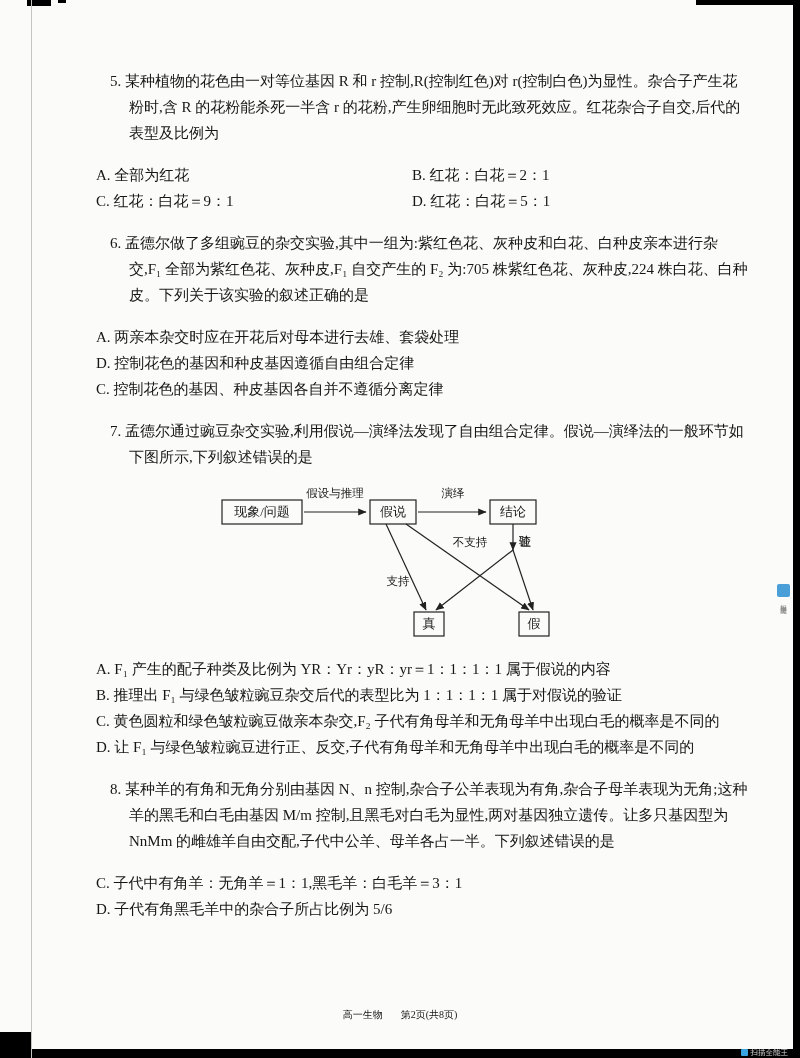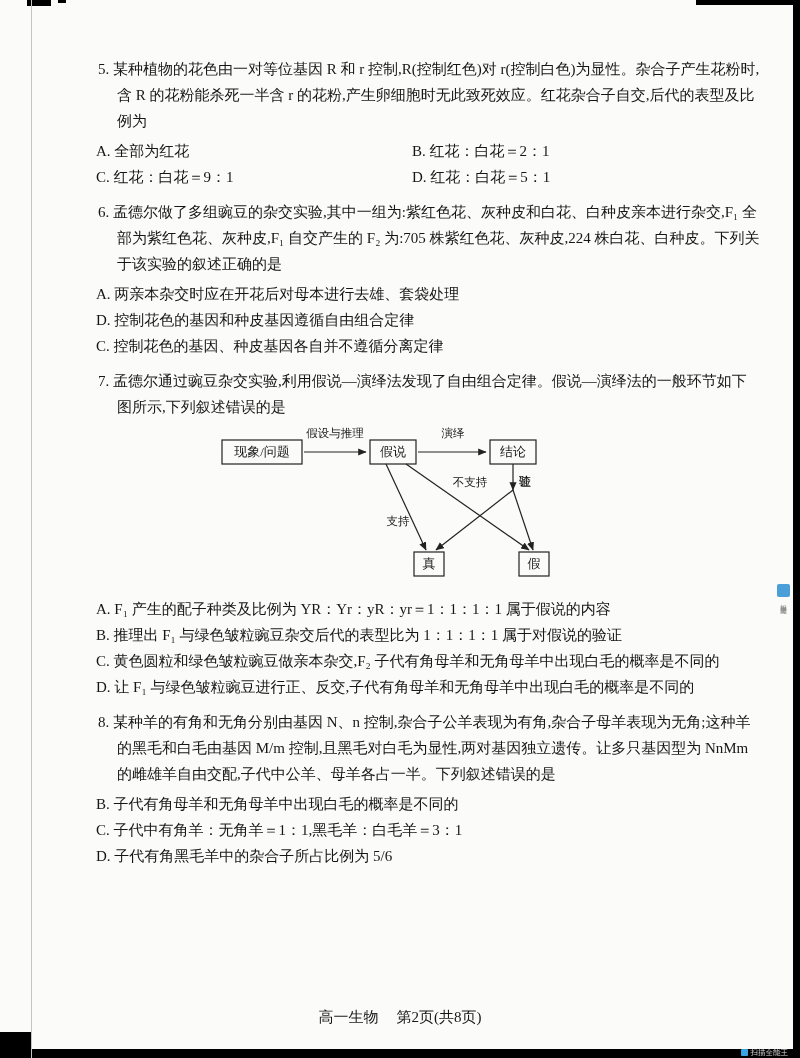--- a/index.html
+++ b/index.html
@@ -1,30 +1,30 @@
 <!DOCTYPE html>
 <html><head>
 <meta charset="utf-8">
 <style>
   html,body{margin:0;padding:0;}
   body{width:800px;height:1058px;background:#fbfbf9;position:relative;overflow:hidden;
        font-family:"Liberation Serif","DejaVu Serif",serif;color:#161616;}
   .content{position:absolute;left:94px;top:52px;width:670px;font-size:15px;line-height:26px;}
   .question{margin:0 0 9px 0;}
-  .stem{margin:4px;padding-left:19px;text-indent:-19px;}
+  .stem{margin:16px;padding-left:19px;text-indent:-19px;}
   .option{margin:0 0 0 2px;padding-left:21px;text-indent:-21px;}
   .grid2{display:grid;grid-template-columns:316px 1fr;}
   .diagram-wrap{margin:6px 0 4px 126px;}
   svg text{font-family:"Liberation Serif","DejaVu Serif",serif;fill:#161616;}
   .box{fill:none;stroke:#222;stroke-width:1.2;}
   .arrow{stroke:#222;stroke-width:1.2;fill:none;}
   .boxlabel{font-size:13px;text-anchor:middle;}
   .arrlabel{font-size:11.5px;text-anchor:middle;}
   .vtext{writing-mode:vertical-rl;text-orientation:upright;font-size:12px;}
-  .footer{position:absolute;left:0;top:1008px;width:100%;text-align:center;font-size:15px;}
+  .footer{position:absolute;left:0;top:1008px;width:100%;text-align:center;font-size:10px;}
   .footer span{margin:0 9px;}
   
   .edge{position:absolute;background:#000;}
   .edge-right{top:0;right:0;width:7px;height:100%;}
   .edge-bottom{left:0;bottom:0;width:100%;height:9px;}
   .corner-tl{left:27px;top:0;width:24px;height:6px;}
   .corner-tl2{left:58px;top:0;width:8px;height:3px;}
   .corner-tr{right:0;top:0;width:104px;height:5px;}
   .corner-bl{left:0;bottom:0;width:32px;height:26px;}
   .fold-line{position:absolute;left:31px;top:0;width:1px;height:100%;background:#c4c4c0;}
@@ -116,21 +116,20 @@
       <p class="option">A. F₁ 产生的配子种类及比例为 YR：Yr：yR：yr＝1：1：1：1 属于假说的内容</p>
       <p class="option">B. 推理出 F₁ 与绿色皱粒豌豆杂交后代的表型比为 1：1：1：1 属于对假说的验证</p>
       <p class="option">C. 黄色圆粒和绿色皱粒豌豆做亲本杂交,F₂ 子代有角母羊和无角母羊中出现白毛的概率是不同的</p>
       <p class="option">D. 让 F₁ 与绿色皱粒豌豆进行正、反交,子代有角母羊和无角母羊中出现白毛的概率是不同的</p>
     </div>
   </section>
 
   <section class="question">
     <p class="stem"><span>8.</span> <span>某种羊的有角和无角分别由基因 N、n 控制,杂合子公羊表现为有角,杂合子母羊表现为无角;这种羊的黑毛和白毛由基因 M/m 控制,且黑毛对白毛为显性,两对基因独立遗传。让多只基因型为 NnMm 的雌雄羊自由交配,子代中公羊、母羊各占一半。下列叙述错误的是</span></p>
     <div>
-      <p class="option">B. 子代有角母羊和无角母羊中出现白毛的概率是不同的</p>
       <p class="option">C. 子代中有角羊：无角羊＝1：1,黑毛羊：白毛羊＝3：1</p>
       <p class="option">D. 子代有角黑毛羊中的杂合子所占比例为 5/6</p>
     </div>
   </section>
 
 </div>
 
 <div class="footer">
   <span>高一生物</span><span>第2页(共8页)</span>
 </div>

